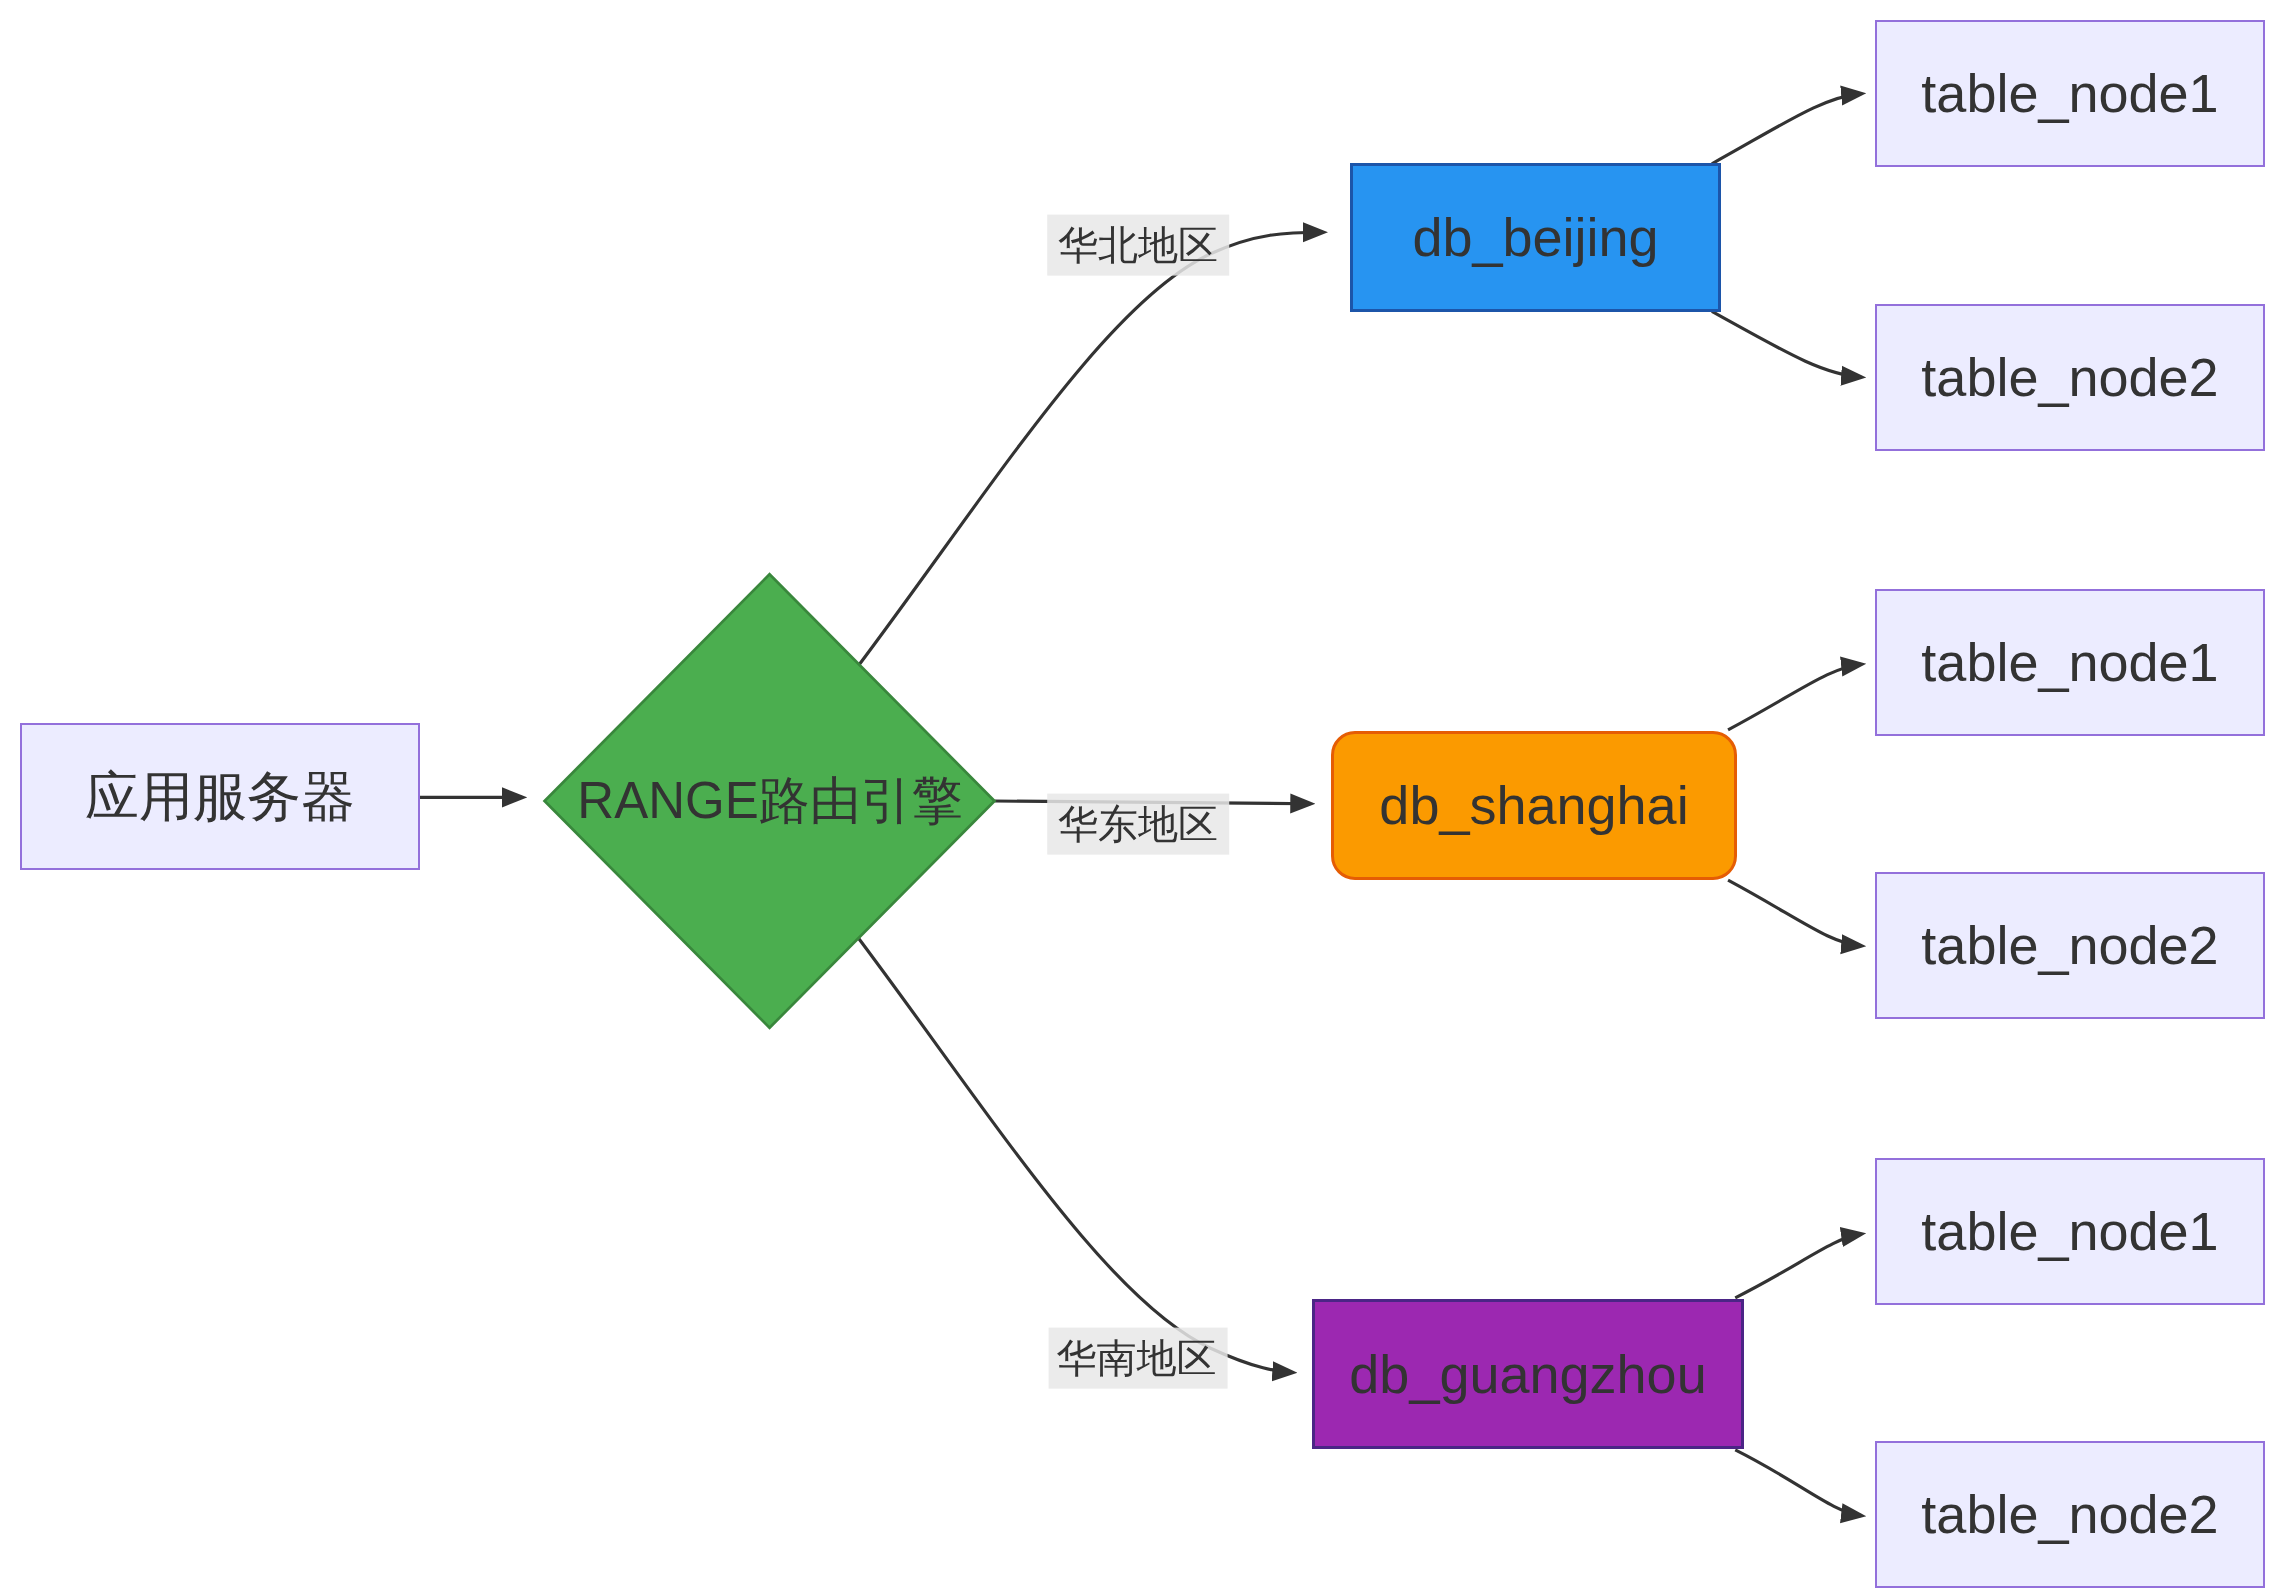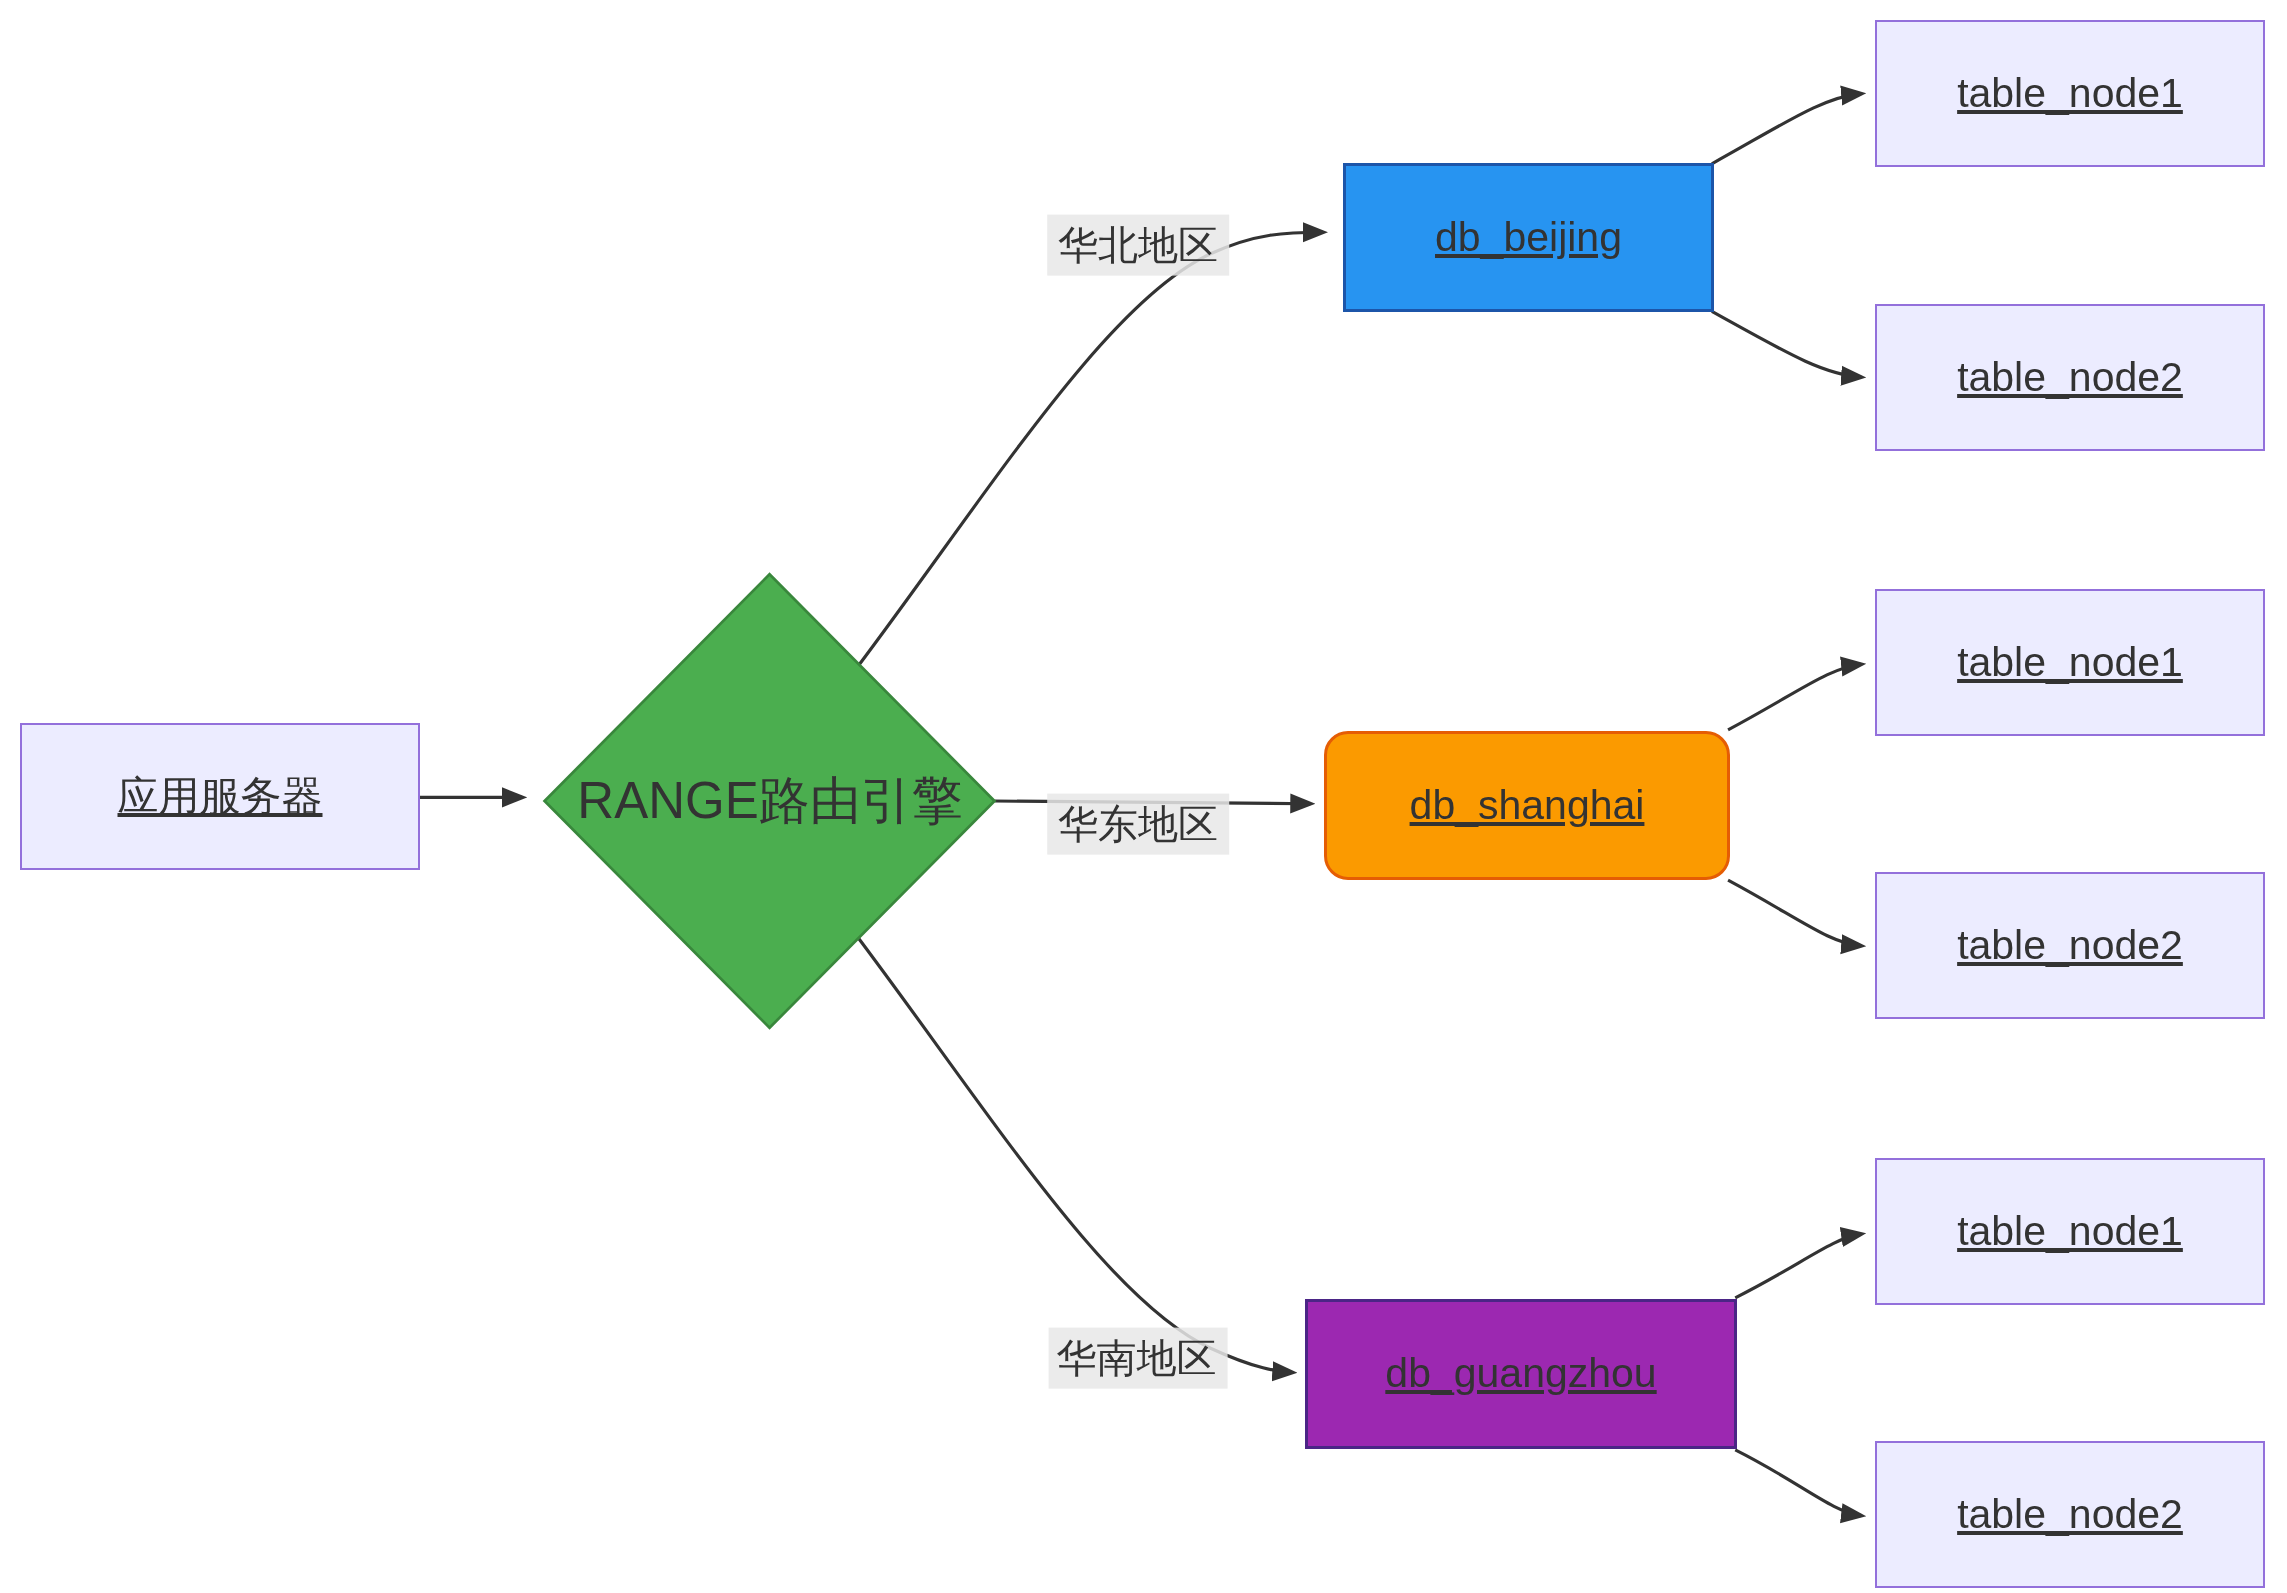--- a/index.html
+++ b/index.html
@@ -18,28 +18,27 @@
   svg.edge-layer path.edge {
     fill:none;
     stroke-width:3.5px;
     stroke:inherit;
   }
   polygon.diamond { stroke-width:3px; }
   .node {
     position:absolute;
     box-sizing:border-box;
     display:flex; align-items:center; justify-content:center;
-    font-size:41px;
+    font-size:54px;
     line-height:1.2;
     border:2.7px solid transparent;
     z-index:3;
     white-space:nowrap;
-    text-decoration:underline;
   }
-  .node.db { border-width:3.6px; }
+  .node.db { border-width:3.6px;margin-left:7px; }
   .diamond-label {
     position:absolute;
     transform:translate(-50%,-50%);
     font-size:51px;
     z-index:3;
     white-space:nowrap;
   }
   .edge-label {
     position:absolute;
     transform:translate(-50%,-50%);

